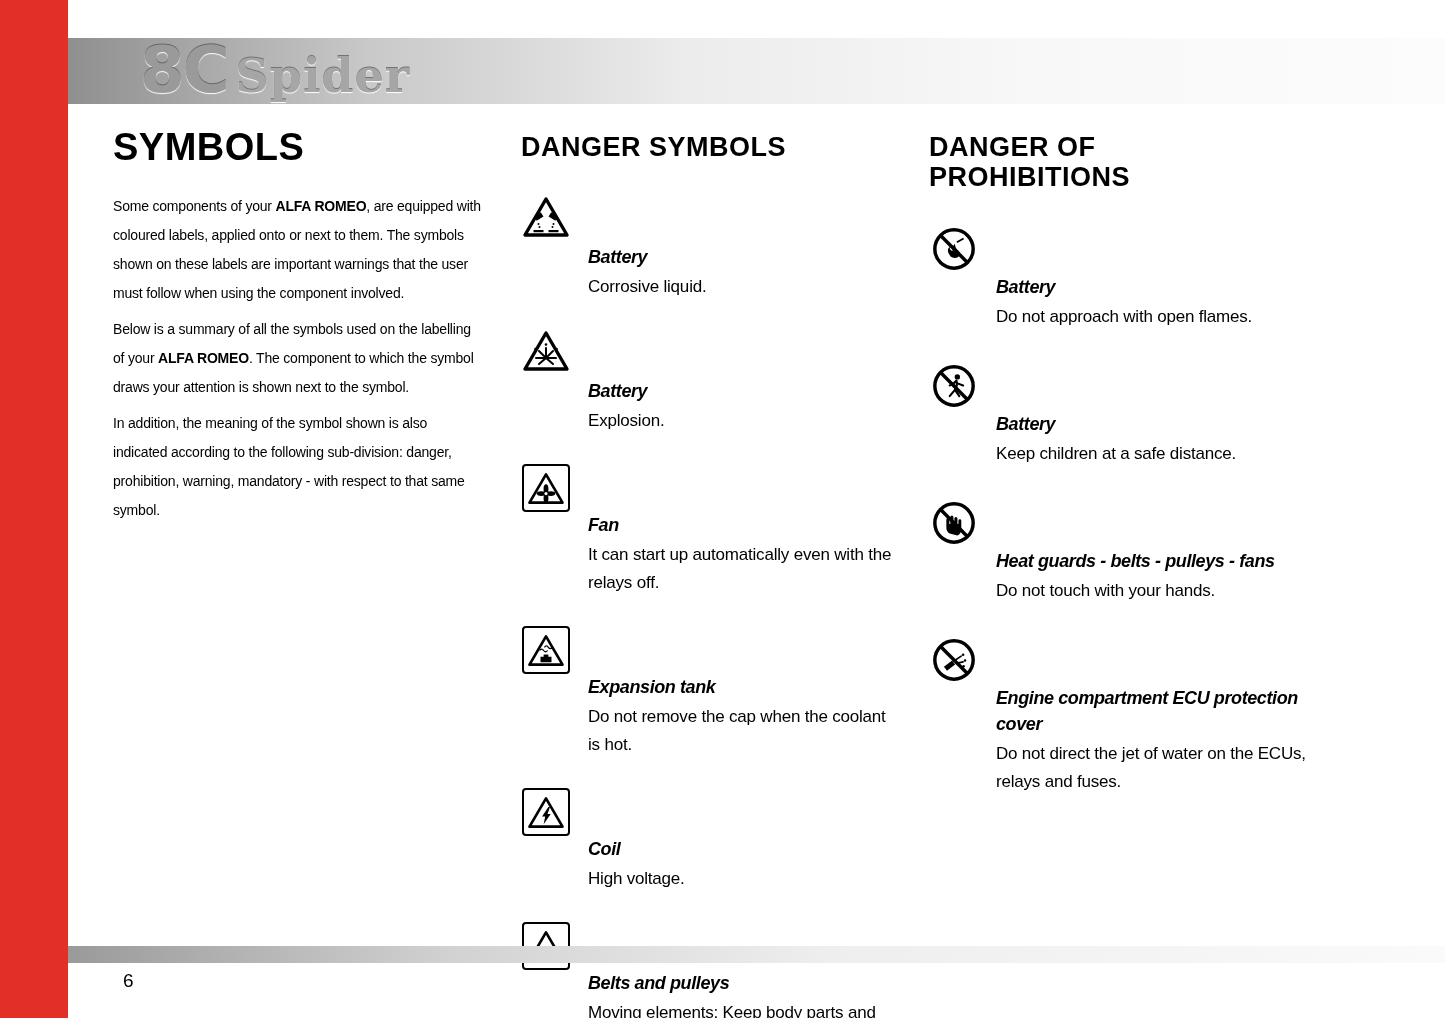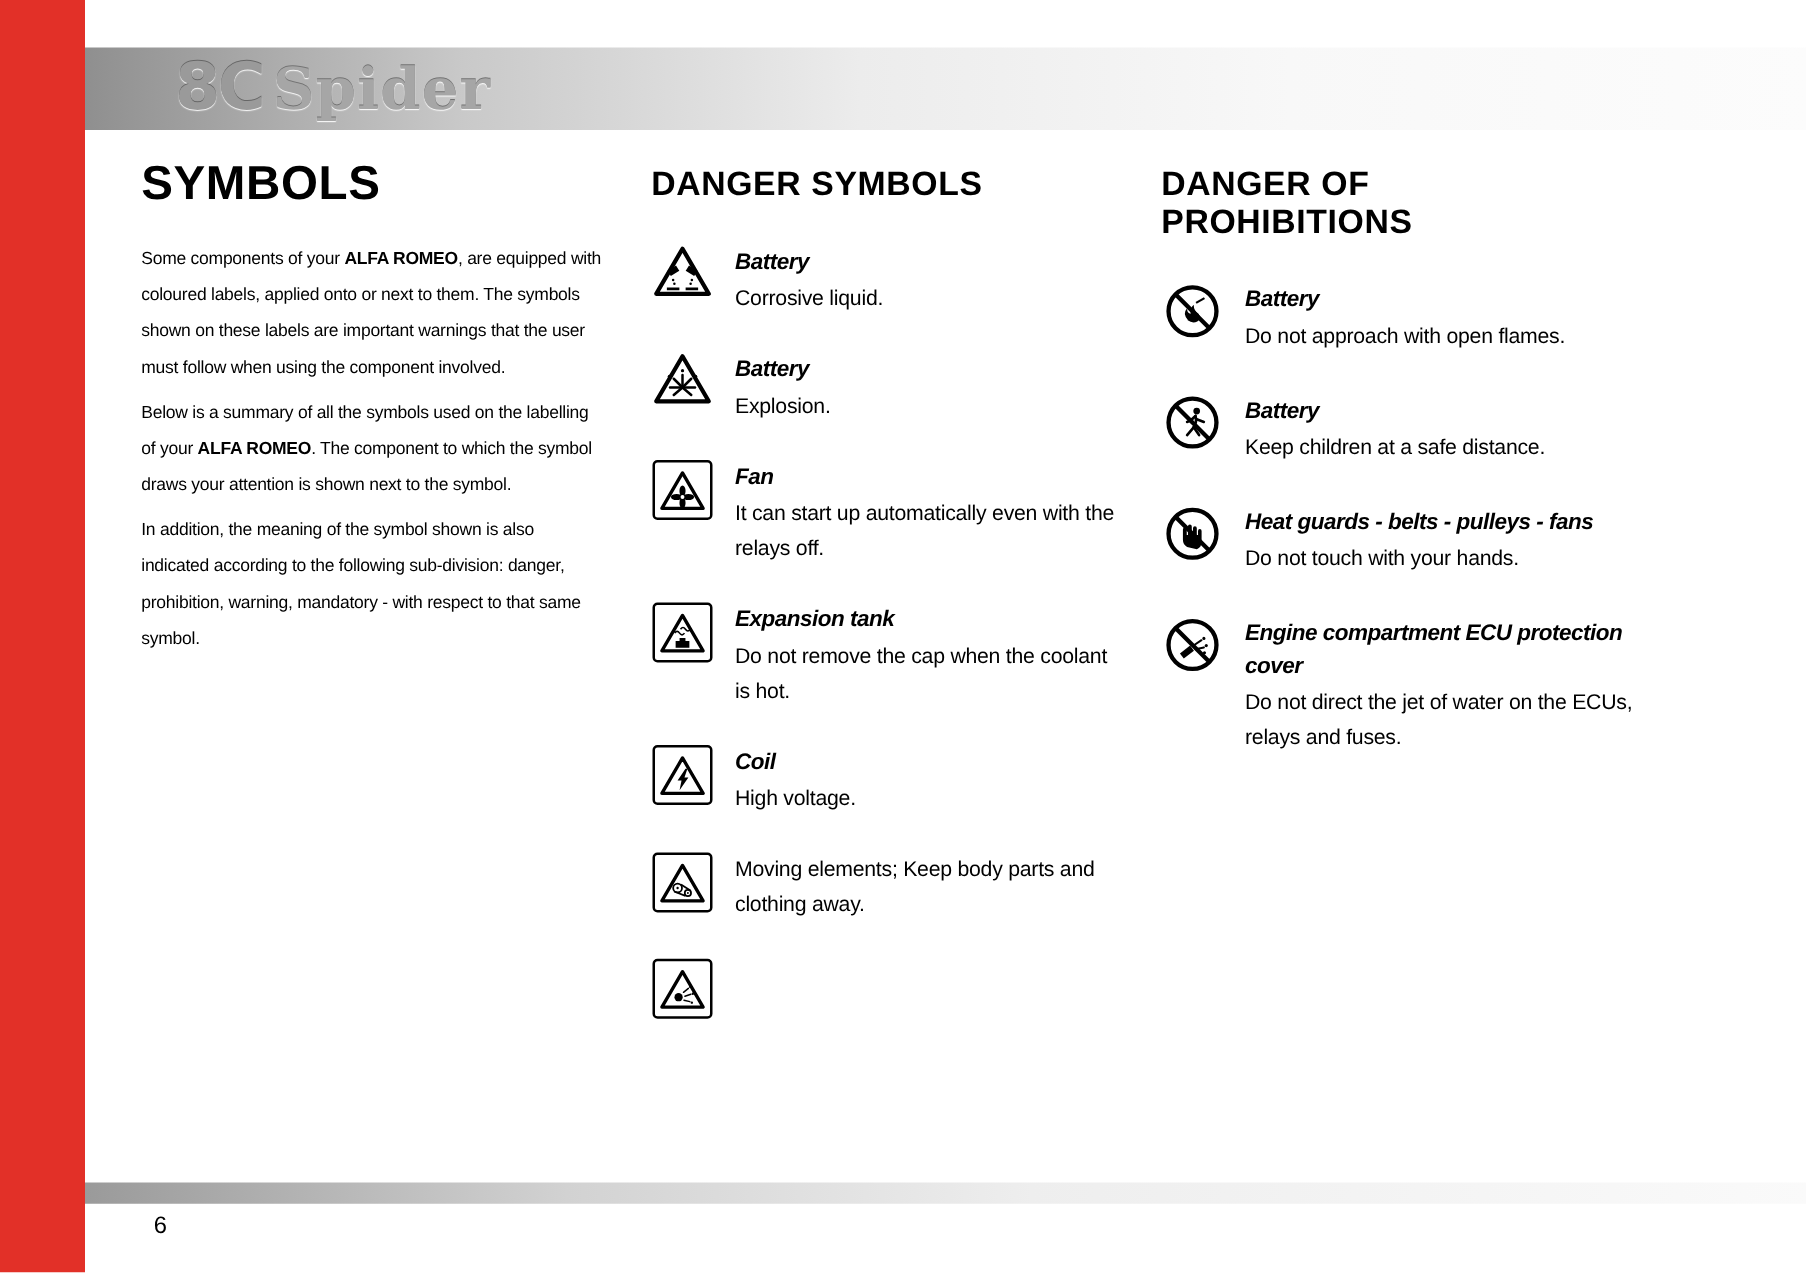--- a/index.html
+++ b/index.html
@@ -22,21 +22,21 @@
   .header-band {
     position: absolute; left: 68px; top: 38px; right: 0; height: 66px;
     background: linear-gradient(to right, #8f8f8f 0%, #c9c9c9 22%, #ececec 45%, #f8f8f8 70%, #fcfcfc 100%);
   }
   .logo {
     position: absolute; left: 72px; top: 2px;
     display: flex; align-items: baseline; gap: 8px; height: 62px;
   }
   .logo-8c {
     font-family: "DejaVu Sans", sans-serif;
-    font-weight: 800; font-size: 52px; line-height: 60px;
+    font-weight: 800; font-size: 64px; line-height: 60px;
     letter-spacing: -2px;
     color: #9a9a9a;
     text-shadow: 0 -1px 0 #666666, 0 1px 1px #ffffff;
   }
   .logo-spider {
     font-family: "DejaVu Serif", serif;
     font-weight: 700;
     font-size: 46px; line-height: 58px;
     color: #a6a6a6;
     letter-spacing: 1px;
@@ -79,21 +79,21 @@
     padding-top: 2px;
   }
   .icon-frame {
     border: 2.5px solid #000; border-radius: 4px;
     width: 48px; height: 48px;
     display: flex; align-items: center; justify-content: center;
   }
   .sym-text { flex: 1 1 auto; padding-top: 2px; }
   .sym-title {
     font-size: 18px; font-weight: 700; font-style: italic;
-    letter-spacing: -0.4px; line-height: 26px; margin-bottom: 3px;
+    letter-spacing: -0.4px; line-height: 26px; margin-bottom: 3px; margin-top: 48px;
   }
   .sym-desc {
     font-size: 17px; line-height: 28px; letter-spacing: -0.2px;
   }
   .col3 .sym-item { margin-bottom: 30px; }
 
   
   .footer-band {
     position: absolute; left: 68px; right: 0; top: 946px; height: 17px;
     background: linear-gradient(to right, #9a9a9a 0%, #d2d2d2 28%, #eeeeee 55%, #fafafa 100%);
@@ -240,20 +240,21 @@
               <circle cx="29.5" cy="31" r="3.2"></circle>
               <line x1="15.5" y1="29.5" x2="27" y2="34"></line>
               <line x1="22.5" y1="22.5" x2="32" y2="28.5"></line>
             </g>
             <circle cx="19" cy="26" r="1.2" fill="#000"></circle>
             <circle cx="29.5" cy="31" r="1" fill="#000"></circle>
           </svg>
         </span>
       </span>
       <div class="sym-text">
+        <div class="sym-title">Belts and pulleys</div>
         <div class="sym-desc">Moving elements; Keep body parts and clothing away.</div>
       </div>
     </div>
 
     <div class="sym-item">
       <span class="icon-wrap">
         <span class="icon-frame">
           <svg viewBox="0 0 48 42" width="38" height="33">
             <polygon points="24,3 45,39 3,39" fill="#fff" stroke="#000" stroke-width="3.4" stroke-linejoin="round"></polygon>
             <circle cx="20" cy="29" r="4.2" fill="#000"></circle>

